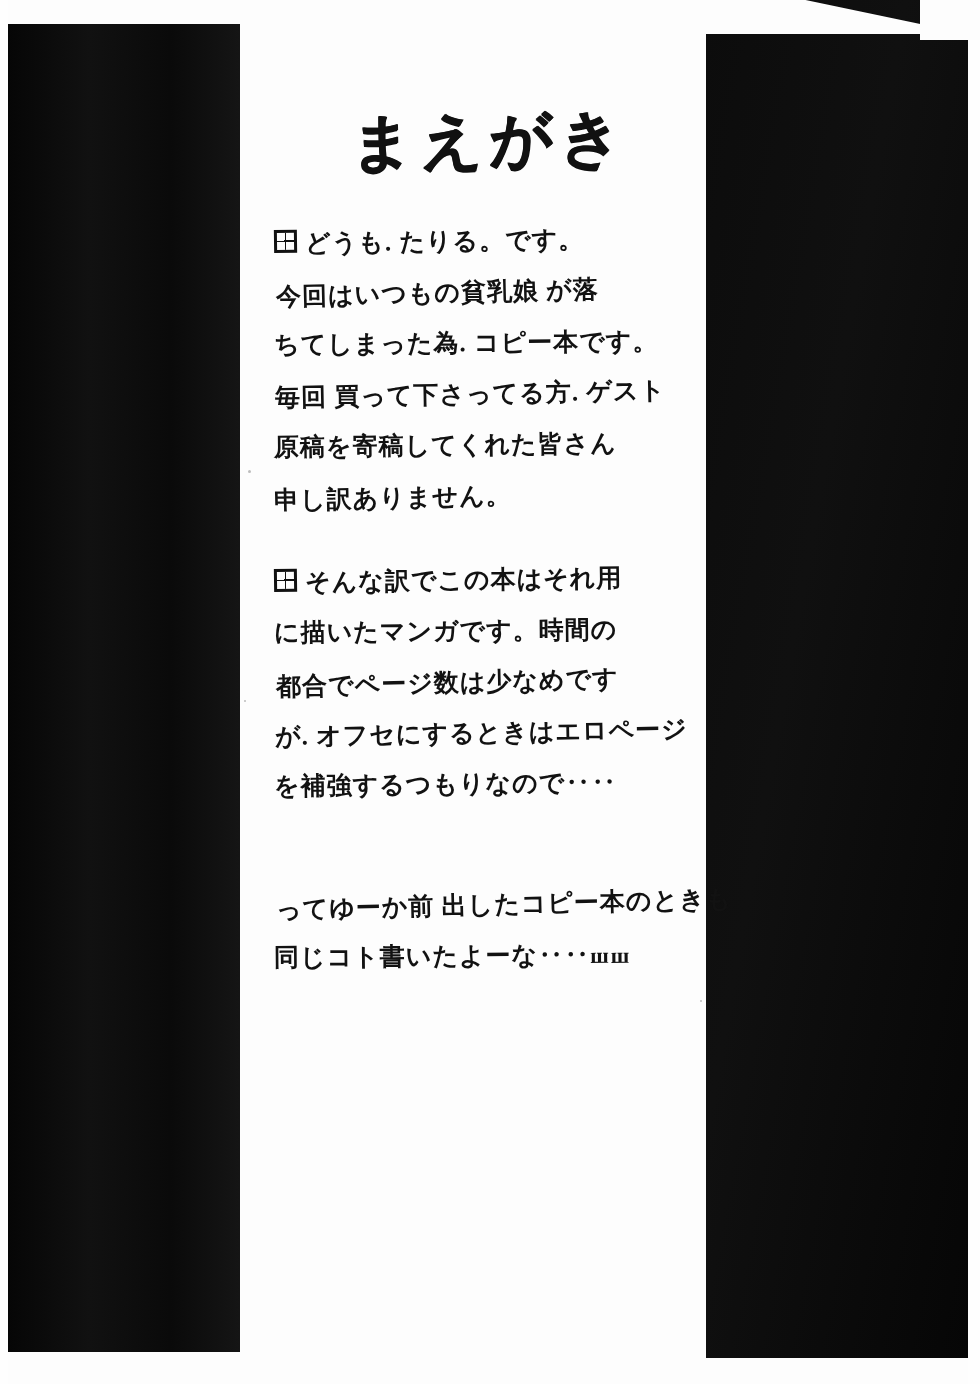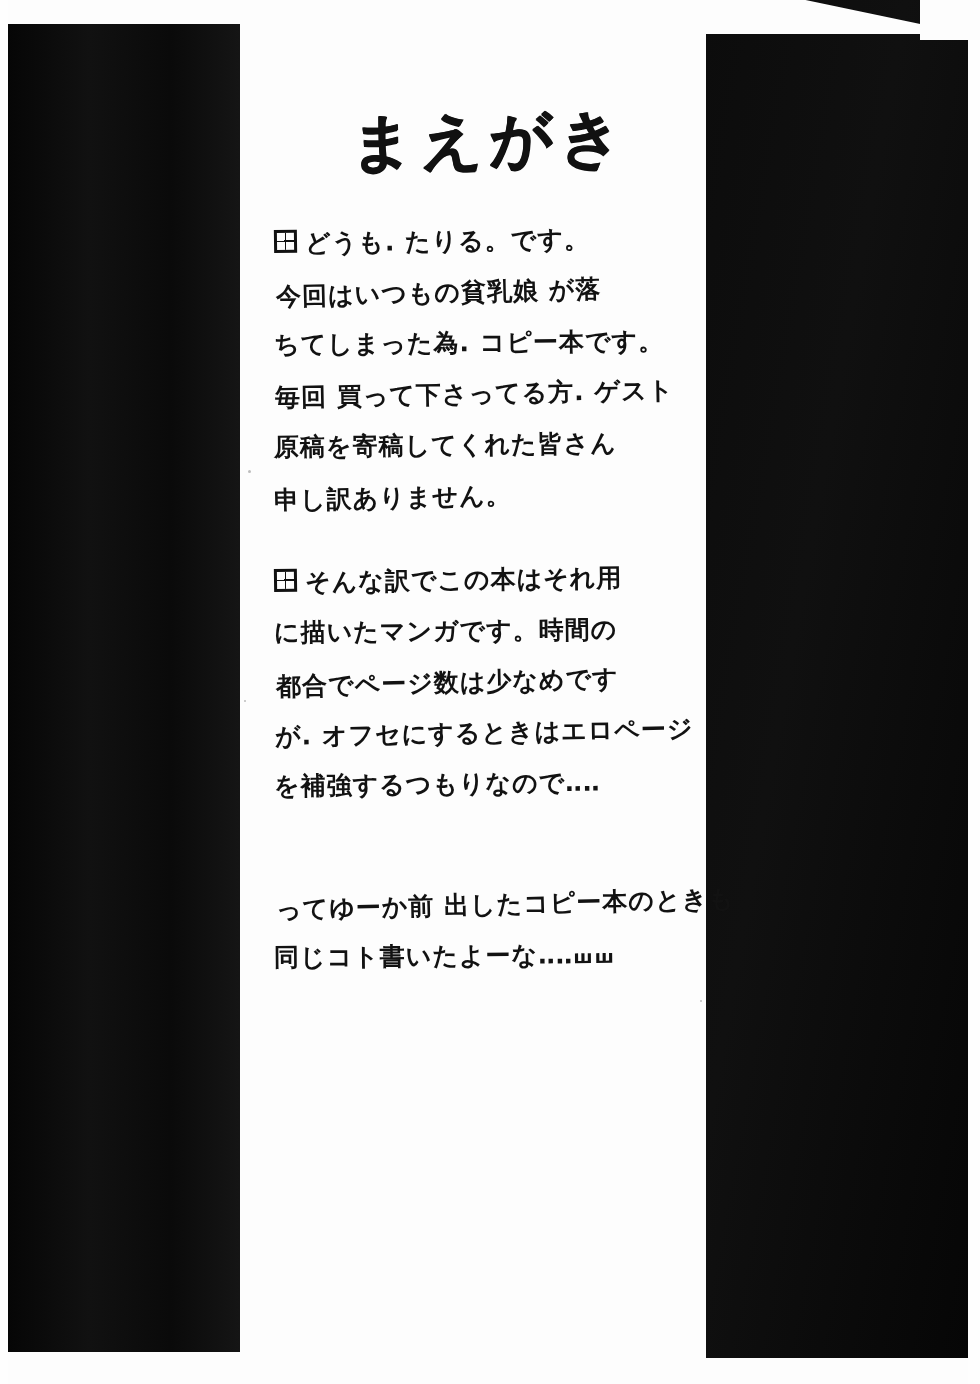--- a/index.html
+++ b/index.html
@@ -103,20 +103,21 @@
     text-align: center;
     margin: 38px 0 0 0;
     padding-left: 24px;
     transform: rotate(-1.2deg);
     text-shadow: 1px 0 0 #111, 0 1px 0 #111;
   }
 
   .block {
     margin-top: 44px;
     padding-left: 22px;
+    font-family: Liberation Serif, serif;
   }
   .block.second { margin-top: 57px; }
   .block.third  { margin-top: 96px; }
 
   .line {
     display: block;
     font-size: 25px;
     line-height: 1.0;
     color: #121212;
     margin-bottom: 26px;
@@ -138,21 +139,21 @@
     border: 3px solid #111;
     margin-right: 8px;
     position: relative;
     top: 1px;
     background:
       linear-gradient(90deg, transparent 45%, #111 45%, #111 55%, transparent 55%),
       linear-gradient(0deg, transparent 45%, #111 45%, #111 55%, transparent 55%);
   }
 
   .smiley {
-    font-size: 18px;
+    font-size: 22px;
     letter-spacing: 2px;
   }
 
   
   .speckle {
     position: absolute;
     background: #bdbdbd;
     border-radius: 50%;
   }
 </style>

